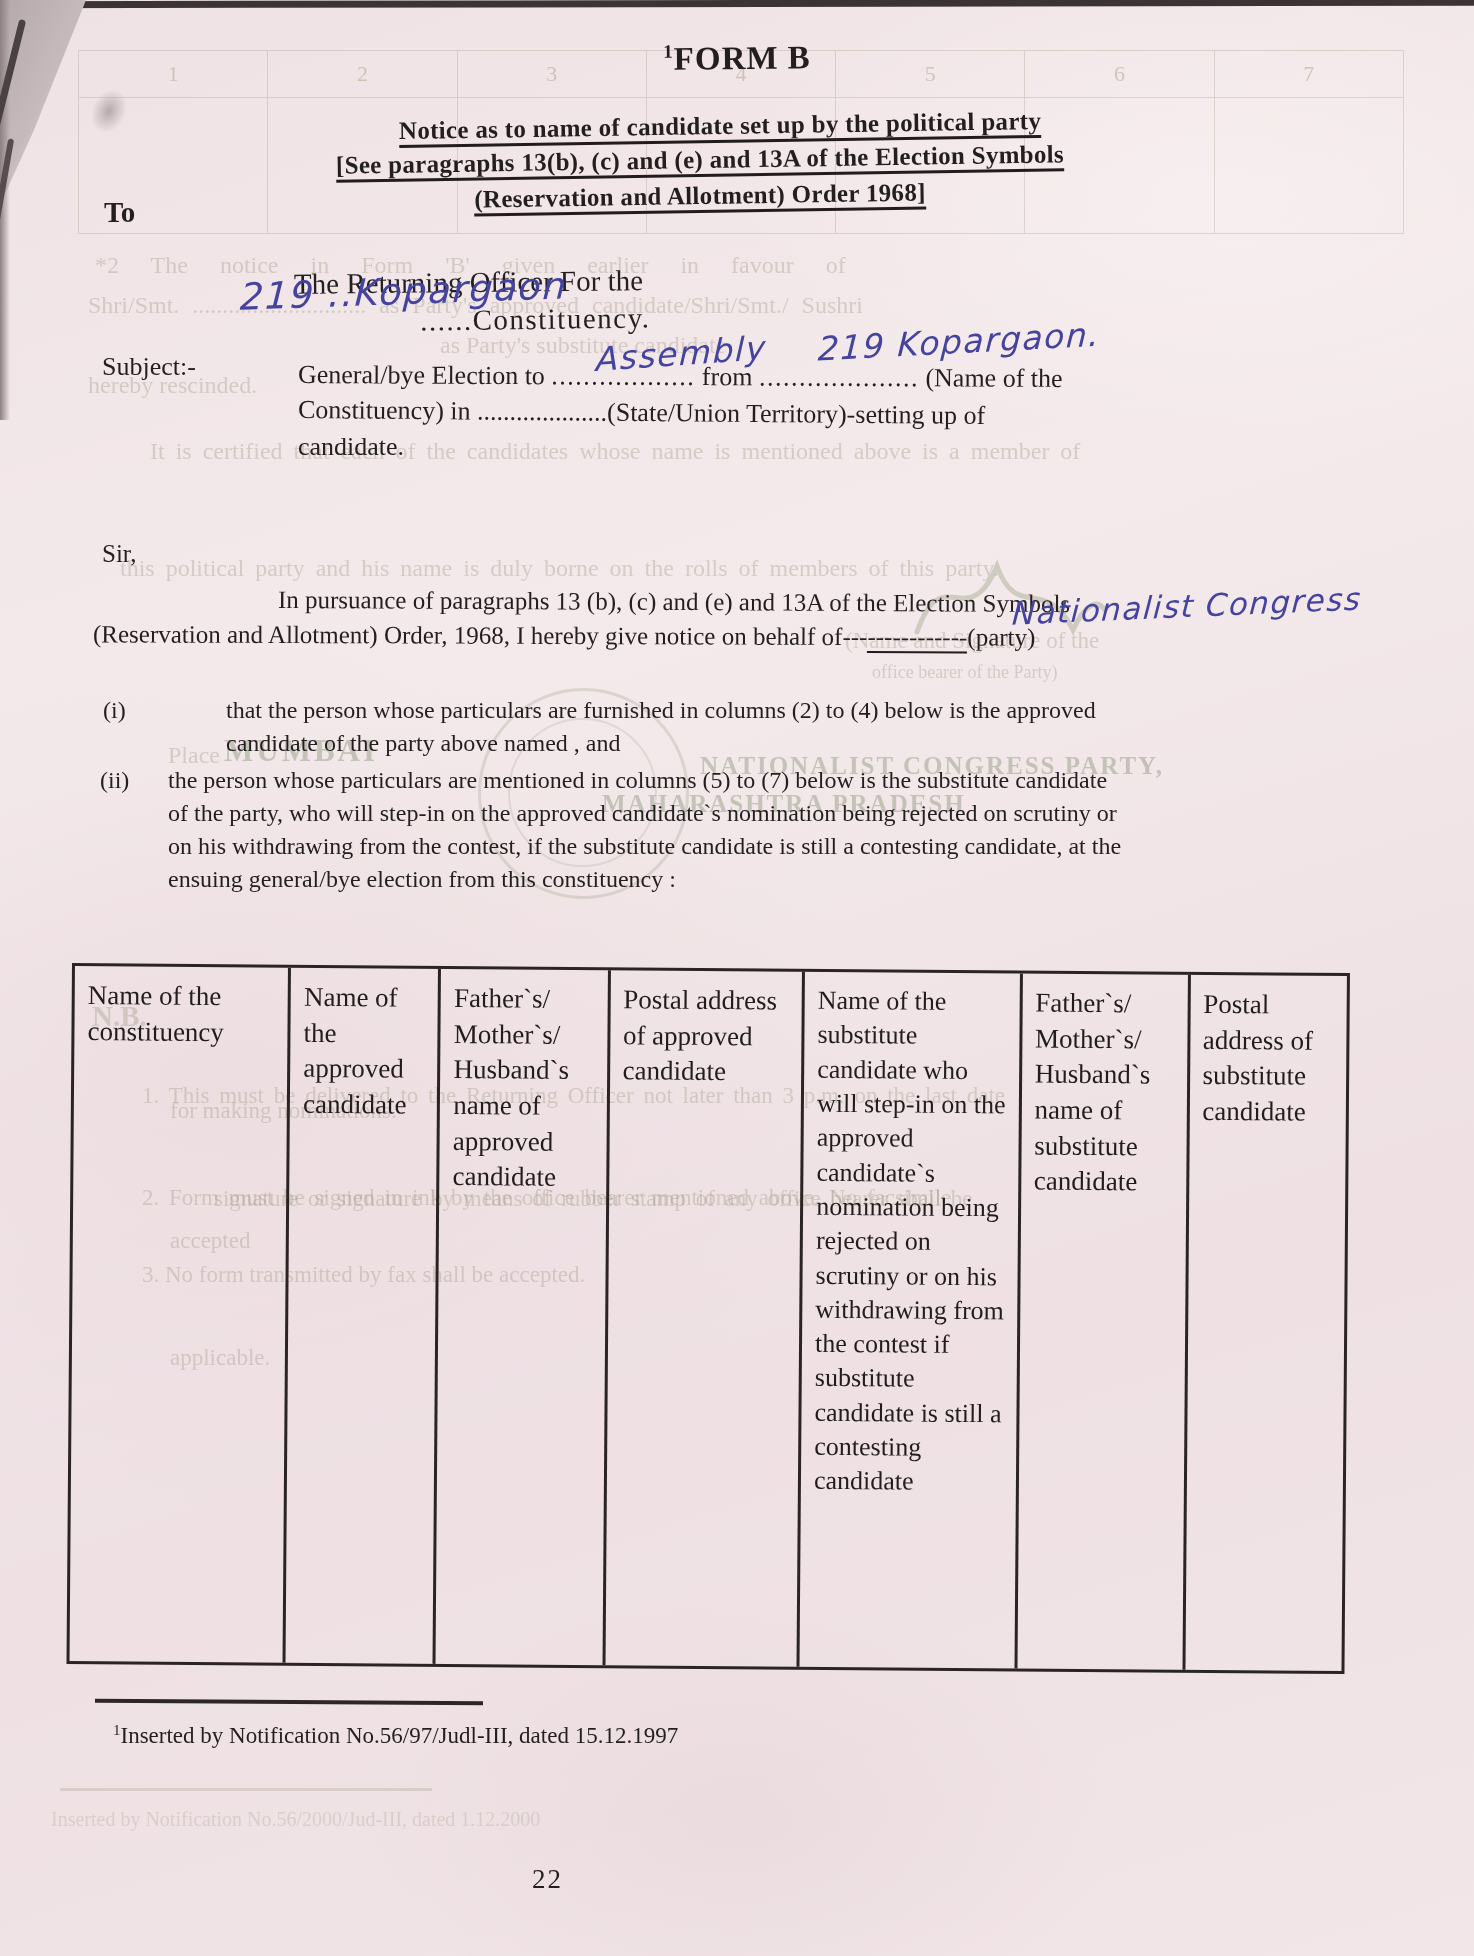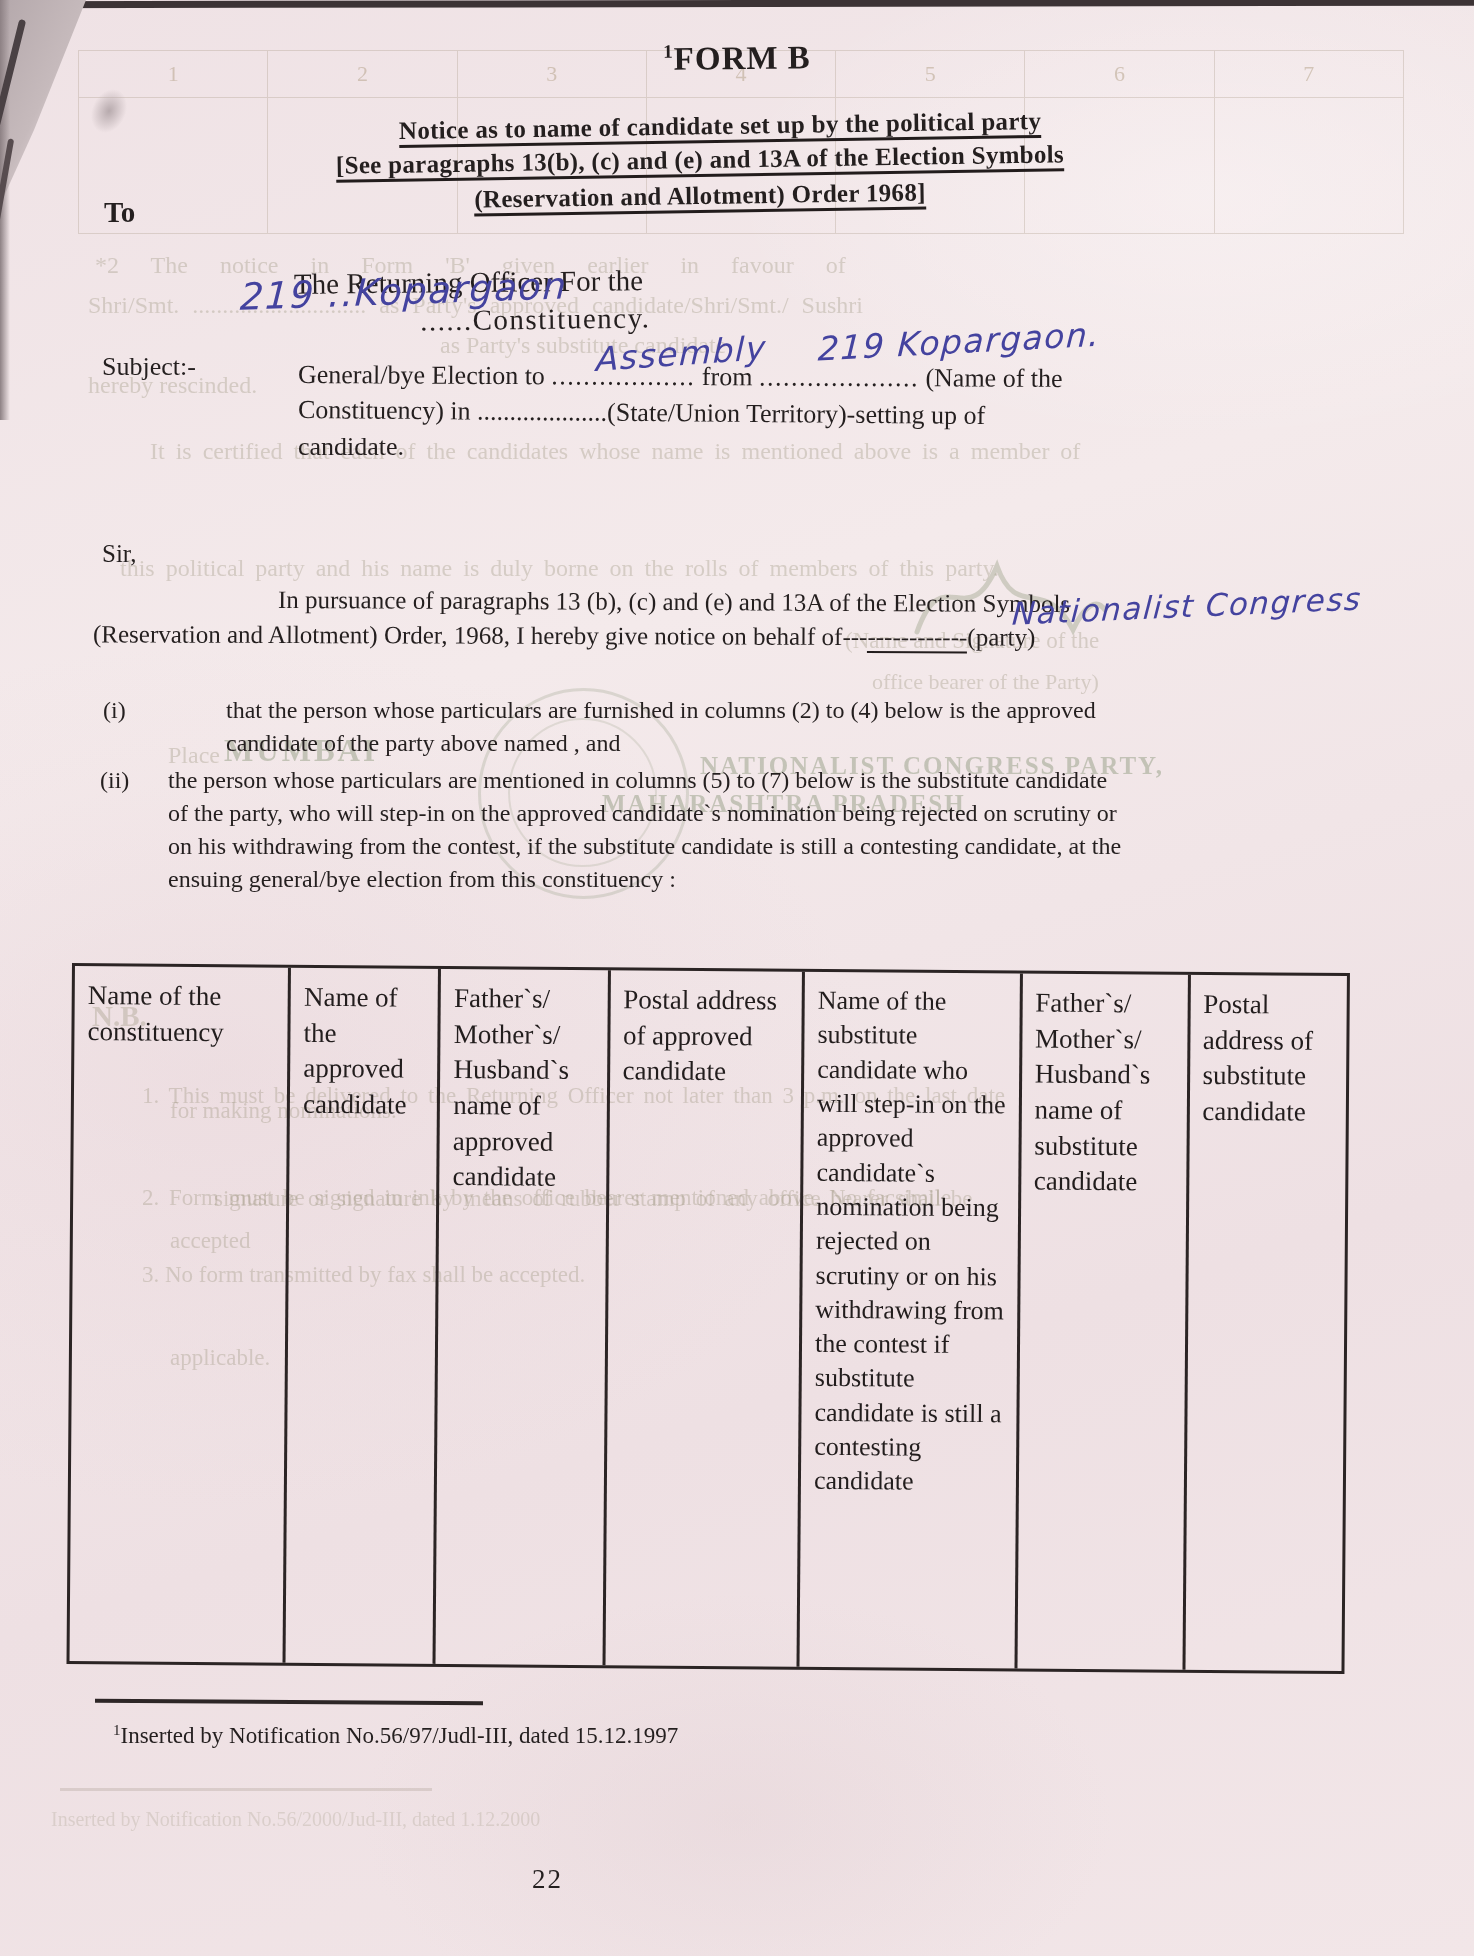--- a/index.html
+++ b/index.html
@@ -100,21 +100,21 @@
   <div class="abs ghost nowrap" style="left:88px;top:292px;font-size:24px;word-spacing:7px;">Shri/Smt. ............................. as Party's approved candidate/Shri/Smt./ Sushri</div>
   <div class="abs ghost nowrap" style="left:440px;top:332px;font-size:24px;">as Party's substitute candidate</div>
   <div class="abs ghost nowrap" style="left:88px;top:372px;font-size:24px;">hereby rescinded.</div>
   <div class="abs ghost nowrap" style="left:150px;top:438px;font-size:24px;word-spacing:5px;">It is certified that each of the candidates whose name is mentioned above is a member of</div>
   <div class="abs ghost nowrap" style="left:120px;top:555px;font-size:24px;word-spacing:5px;">this political party and his name is duly borne on the rolls of members of this party.</div>
 
   <svg class="abs sigsvg" width="210" height="110">
     <path d="M12,92 C38,18 62,96 92,26 C112,82 140,34 168,90 C180,64 192,58 200,70" fill="none" stroke="rgba(138,150,118,.35)" stroke-width="5" stroke-linecap="round"></path>
   </svg>
   <div class="abs ghost nowrap" style="left:845px;top:628px;font-size:23px;">(Name and Signature of the</div>
-  <div class="abs ghost nowrap" style="left:872px;top:662px;font-size:22px;margin-top:7px;">office bearer of the Party)</div>
+  <div class="abs ghost nowrap" style="left:872px;top:662px;font-size:18px;">office bearer of the Party)</div>
 
   <div class="abs gstamp"></div>
   <div class="abs gstamp2"></div>
   <div class="abs ghost nowrap" style="left:168px;top:742px;font-size:24px;">Place</div>
   <div class="abs ghostb nowrap" style="left:224px;top:733px;font-size:31px;letter-spacing:3px;">MUMBAI</div>
   <div class="abs ghostb nowrap" style="left:700px;top:752px;font-size:25px;letter-spacing:2px;">NATIONALIST CONGRESS PARTY,</div>
   <div class="abs ghostb nowrap" style="left:602px;top:790px;font-size:25px;letter-spacing:2px;">MAHARASHTRA PRADESH</div>
 
   <div class="abs ghost nowrap" style="left:92px;top:1000px;font-size:29px;font-weight:bold;">N.B.</div>
   <div class="abs ghost gnote nowrap" style="left:142px;top:1055px;word-spacing:4px;margin-top:28px;">1.  This must be delivered to the Returning Officer not later than 3 p.m. on the last date</div>

